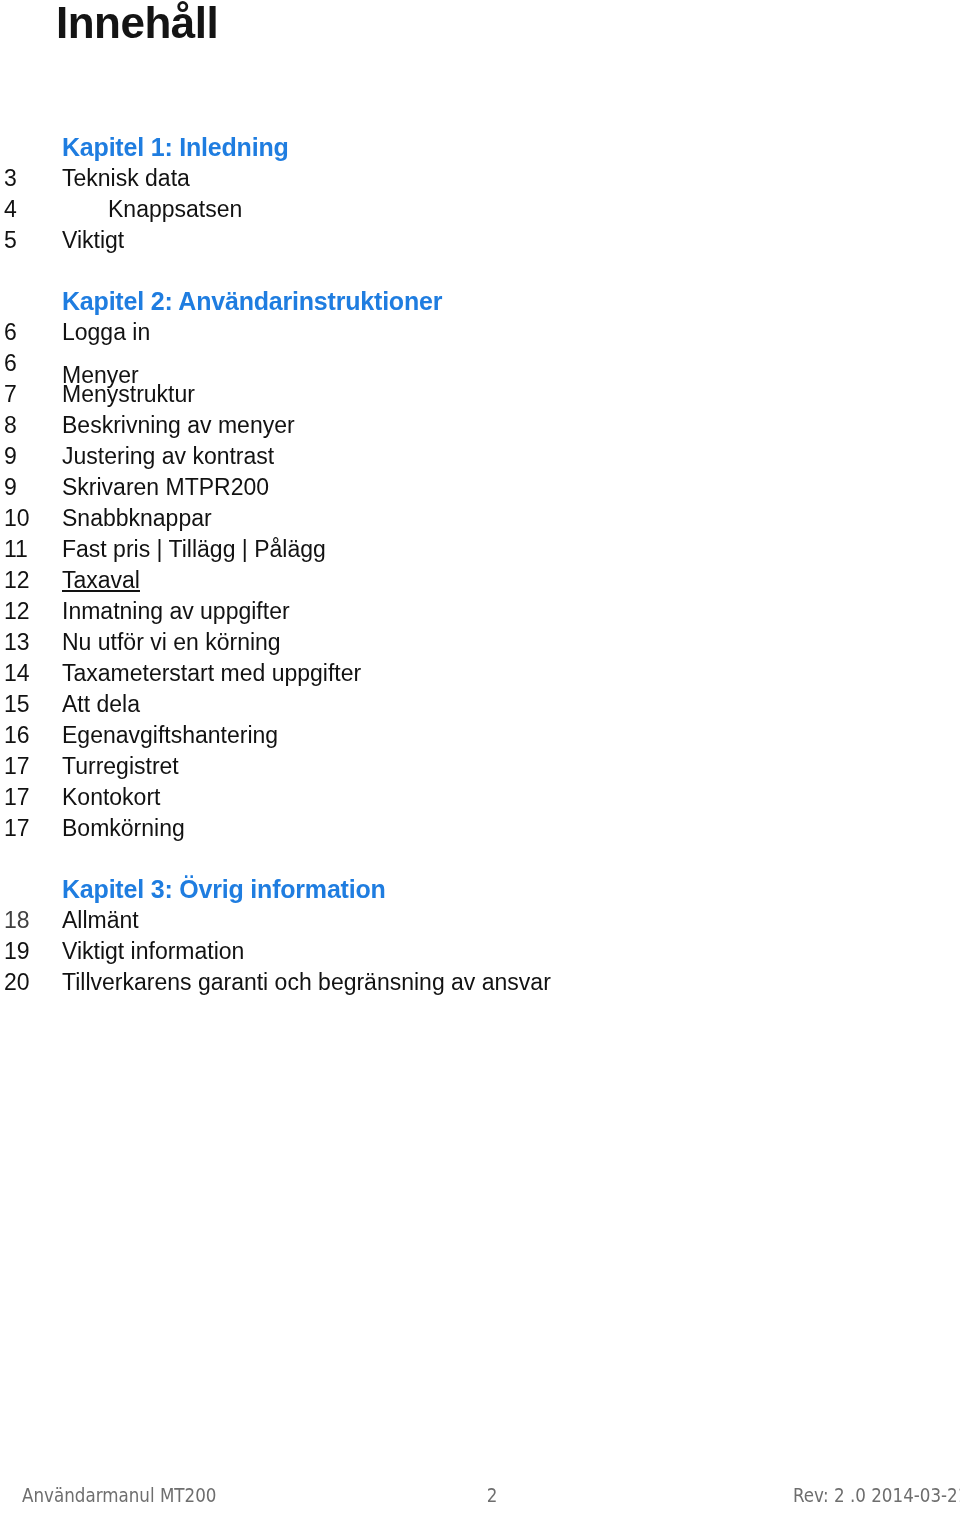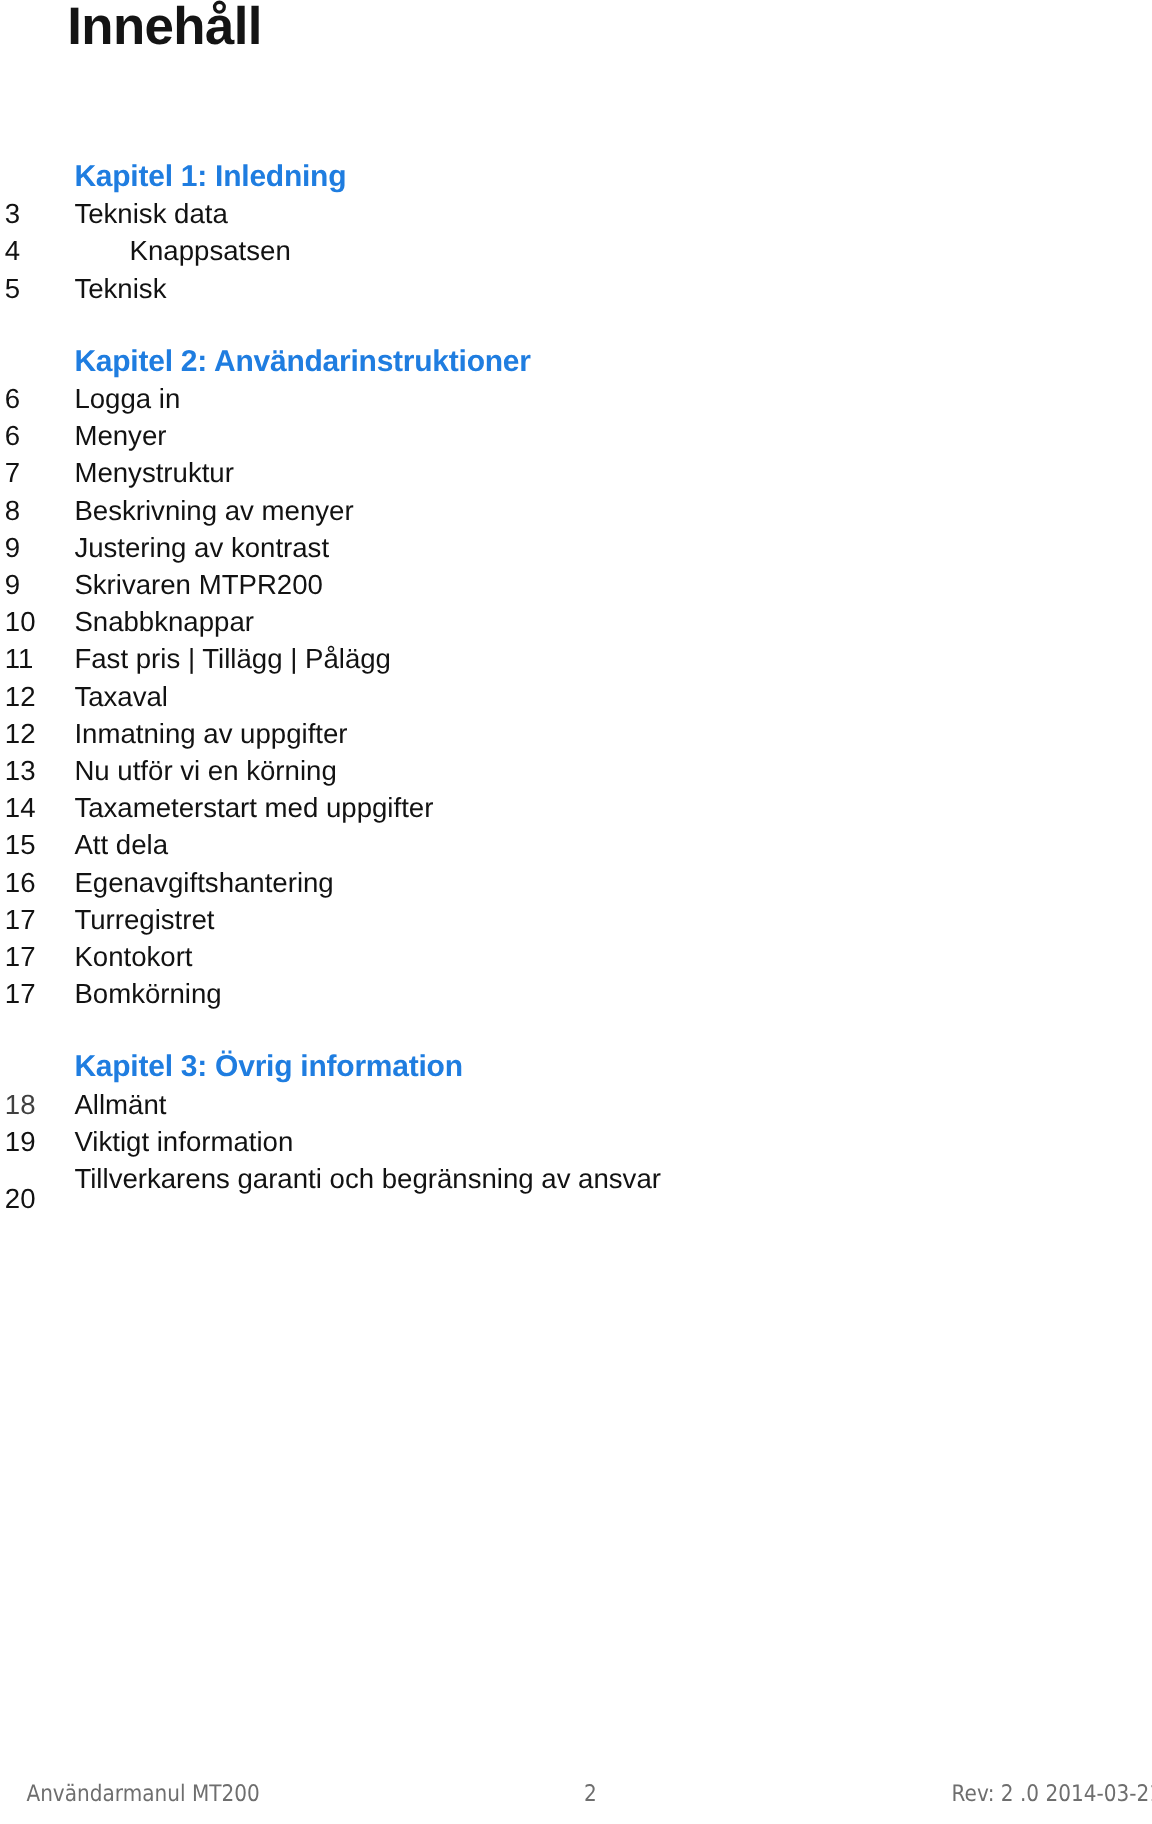--- a/index.html
+++ b/index.html
@@ -131,35 +131,35 @@
           <div class="toc-entry">
             <span class="toc-page" style="color: rgb(18, 18, 18);">3</span>
             <span class="toc-label" style="color: rgb(18, 18, 18);">Teknisk data</span>
           </div>
           <div class="toc-entry">
             <span class="toc-page" style="color: rgb(18, 18, 18);">4</span>
             <span class="toc-label" style="color: rgb(18, 18, 18); margin-left: 46px;">Knappsatsen</span>
           </div>
           <div class="toc-entry">
             <span class="toc-page" style="color: rgb(18, 18, 18);">5</span>
-            <span class="toc-label" style="color: rgb(18, 18, 18);">Teknisk</span>
+            <span class="toc-label" style="color: rgb(18, 18, 18);">Viktigt</span>
           </div>
         </div>
       </div>
       <div class="chapter-gap"></div>
       <div class="chapter-block">
         <div class="chapter-heading" style="color: rgb(31, 125, 224);">Kapitel 2: Användarinstruktioner</div>
         <div class="toc-entries">
           <div class="toc-entry">
             <span class="toc-page" style="color: rgb(18, 18, 18);">6</span>
             <span class="toc-label" style="color: rgb(18, 18, 18);">Logga in</span>
           </div>
           <div class="toc-entry">
             <span class="toc-page" style="color: rgb(18, 18, 18);">6</span>
-            <span class="toc-label" style="color: rgb(18, 18, 18);">Menyer</span>
+            <span class="toc-label" style="color: rgb(18, 18, 18); margin-top: 12px;">Menyer</span>
           </div>
           <div class="toc-entry">
             <span class="toc-page" style="color: rgb(18, 18, 18);">7</span>
             <span class="toc-label" style="color: rgb(18, 18, 18);">Menystruktur</span>
           </div>
           <div class="toc-entry">
             <span class="toc-page" style="color: rgb(18, 18, 18);">8</span>
             <span class="toc-label" style="color: rgb(18, 18, 18);">Beskrivning av menyer</span>
           </div>
           <div class="toc-entry">
@@ -173,21 +173,21 @@
           <div class="toc-entry">
             <span class="toc-page" style="color: rgb(18, 18, 18);">10</span>
             <span class="toc-label" style="color: rgb(18, 18, 18);">Snabbknappar</span>
           </div>
           <div class="toc-entry">
             <span class="toc-page" style="color: rgb(18, 18, 18);">11</span>
             <span class="toc-label" style="color: rgb(18, 18, 18);">Fast pris | Tillägg | Pålägg</span>
           </div>
           <div class="toc-entry">
             <span class="toc-page" style="color: rgb(18, 18, 18);">12</span>
-            <span class="toc-label" style="color: rgb(18, 18, 18);">Taxaval</span>
+            <span class="toc-label" style="color: rgb(18, 18, 18); text-decoration: underline;">Taxaval</span>
           </div>
           <div class="toc-entry">
             <span class="toc-page" style="color: rgb(18, 18, 18);">12</span>
             <span class="toc-label" style="color: rgb(18, 18, 18);">Inmatning av uppgifter</span>
           </div>
           <div class="toc-entry">
             <span class="toc-page" style="color: rgb(18, 18, 18);">13</span>
             <span class="toc-label" style="color: rgb(18, 18, 18);">Nu utför vi en körning</span>
           </div>
           <div class="toc-entry">
@@ -222,21 +222,21 @@
         <div class="toc-entries">
           <div class="toc-entry">
             <span class="toc-page" style="color: #404040;">18</span>
             <span class="toc-label" style="color: rgb(18, 18, 18);">Allmänt</span>
           </div>
           <div class="toc-entry">
             <span class="toc-page" style="color: rgb(18, 18, 18);">19</span>
             <span class="toc-label" style="color: rgb(18, 18, 18);">Viktigt information</span>
           </div>
           <div class="toc-entry">
-            <span class="toc-page" style="color: rgb(18, 18, 18); margin-top: 17px;">20</span>
+            <span class="toc-page" style="color: rgb(18, 18, 18);">20</span>
             <span class="toc-label" style="color: rgb(18, 18, 18);">Tillverkarens garanti och begränsning av ansvar</span>
           </div>
         </div>
       </div>
     </div>
 
   <div class="footer">
     <div class="footer-left">Användarmanul MT200</div>
     <div class="footer-center">2</div>
     <div class="footer-right">Rev: 2 .0  2014-03-21</div>

